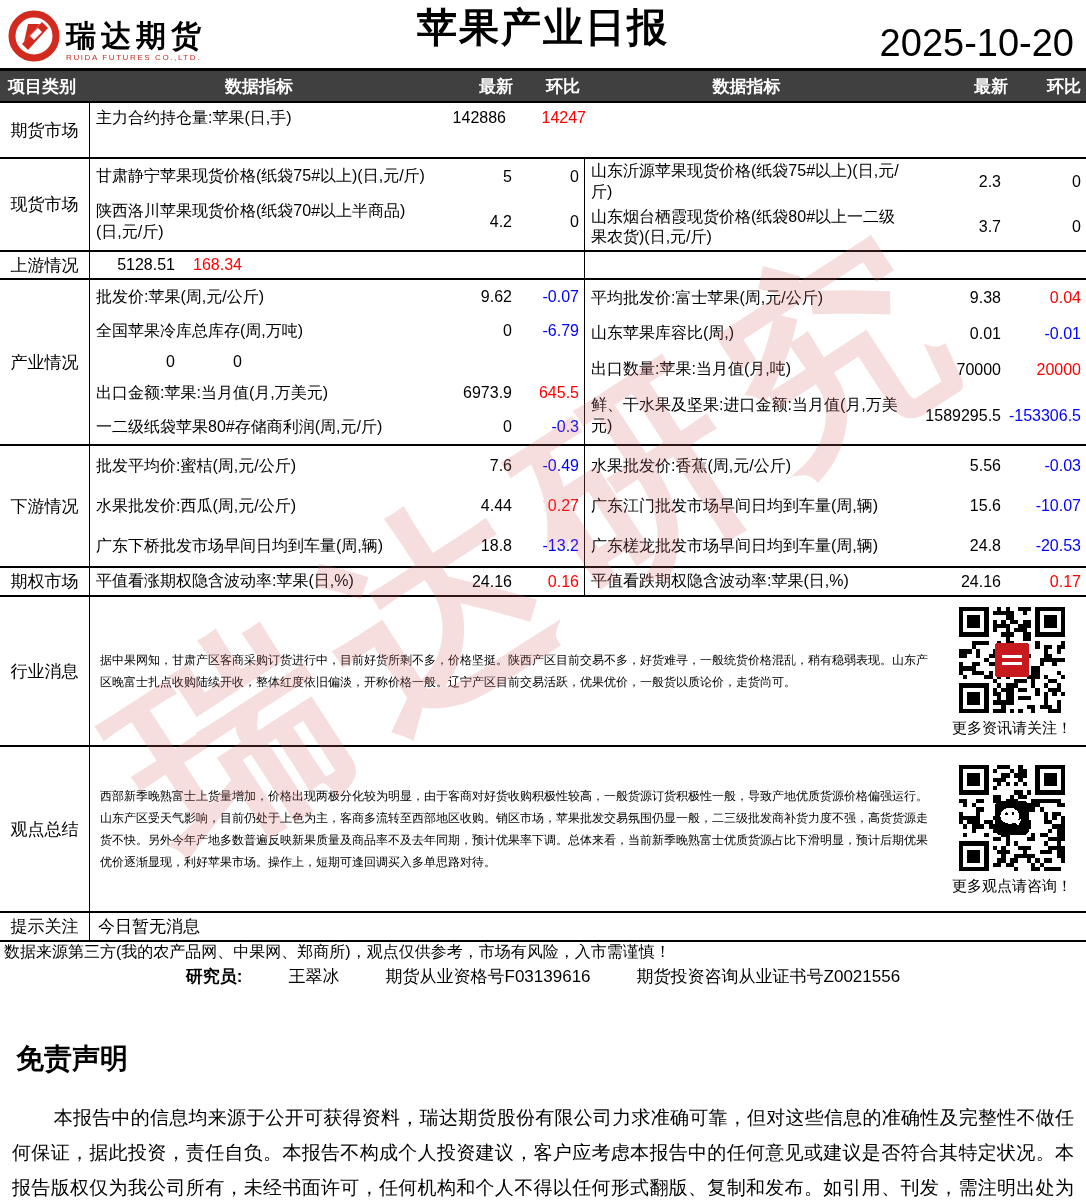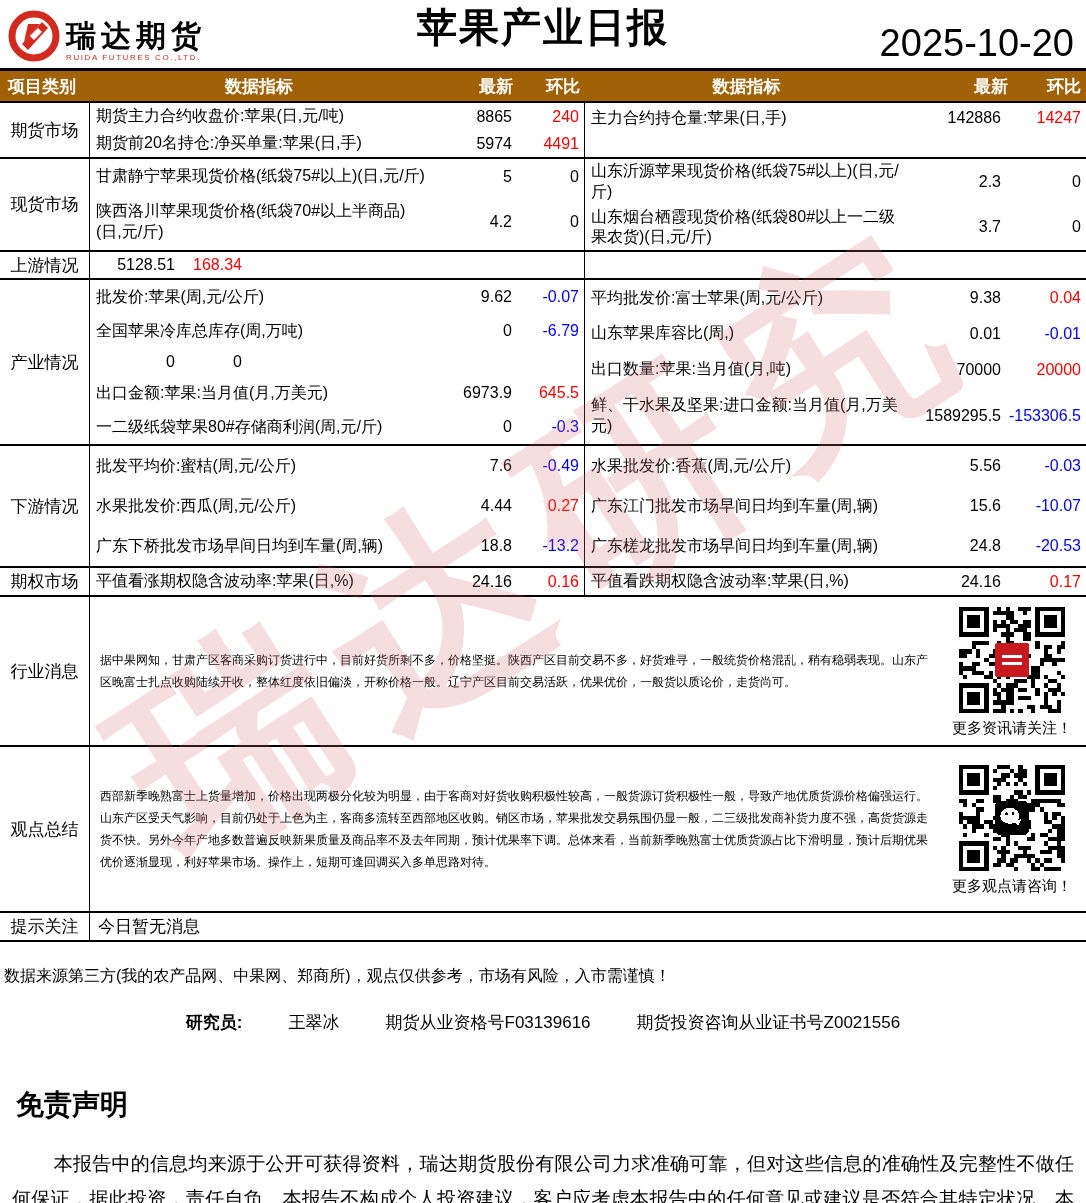--- a/index.html
+++ b/index.html
@@ -12,21 +12,21 @@
   .logo-wrap { position:absolute; left:8px; top:10px; display:flex; align-items:flex-end; }
   .logo-icon { width:52px; height:52px; }
   .logo-text { margin-left:6px; display:flex; flex-direction:column; }
   .brand-name { font-size:30px; font-weight:bold; letter-spacing:5px; line-height:1.1; }
   .brand-sub { font-size:8px; color:#d22a1e; letter-spacing:1.6px; margin-top:1px; }
   .rpt-title { position:absolute; left:0; right:0; top:0; text-align:center; font-size:40px; font-weight:bold; letter-spacing:2px; }
   .rpt-date { position:absolute; right:12px; top:22px; font-size:38px; }
 
   
   .report-table { border-top:3px solid #000; border-bottom:2.5px solid #000; }
-  .thead { display:flex; background:#a16207; color:#fff; font-weight:bold; font-size:17px; height:30px; align-items:center; }
+  .thead { display:flex; background:#404040; color:#fff; font-weight:bold; font-size:17px; height:30px; align-items:center; }
   .th-name { width:90px; padding-left:8px; }
   .lblk { display:flex; width:495px; }
   .rblk { display:flex; width:501px; }
   .th-lab { flex:1; text-align:center; }
   .th-val-l { width:85px; text-align:right; }
   .th-chg-l { width:72px; text-align:right; padding-right:5px; }
   .th-val-r { width:100px; text-align:right; }
   .th-chg-r { width:78px; text-align:right; padding-right:5px; }
 
   .sec { display:flex; border-top:2px solid #000; }
@@ -46,22 +46,22 @@
   
   .free-content { flex:1; display:flex; align-items:center; }
   .free-text { flex:1; font-size:12px; line-height:1.85; padding:10px 14px 10px 10px; }
   .qr-col { width:140px; display:flex; flex-direction:column; align-items:center; padding:8px 8px 6px 0; }
   .qr { width:106px; height:106px; }
   .qr-caption { font-size:15px; margin-top:6px; white-space:nowrap; }
   .qr-caption.serif { font-family:"Liberation Serif","DejaVu Serif",serif; }
   .notice-text { flex:1; display:flex; align-items:center; font-size:17px; padding-left:8px; min-height:27px; }
 
   
-  .source-note { font-size:16px; padding:24px 4px 2px 4px; }
-  .researcher-row { display:flex; justify-content:center; align-items:center; gap:46px; margin-top:22px; font-size:17px; }
+  .source-note { font-size:16px; padding:0 4px 2px 4px; }
+  .researcher-row { display:flex; justify-content:center; align-items:center; gap:46px; font-size:17px; }
   .researcher-label { font-weight:bold; }
 
   .disclaimer { margin-top:52px; padding:0 12px; }
   .disclaimer-title { font-size:28px; font-weight:bold; margin-bottom:22px; padding-left:4px; }
   .disclaimer-body { font-size:19px; line-height:1.85; text-indent:2.2em; text-align:justify; }
 
   
   .watermark { position:absolute; left:-70px; top:400px; width:1230px; text-align:center;
     font-size:212px; font-weight:bold; letter-spacing:26px; color:rgba(219,105,105,0.22);
     transform:rotate(-33deg); pointer-events:none; z-index:4; white-space:nowrap; }
@@ -99,32 +99,20 @@
       </div>
       <div class="rblk">
         <div class="th-lab">数据指标</div>
         <div class="th-val-r">最新</div>
         <div class="th-chg-r">环比</div>
       </div>
     </div>
 
     <div class="sec" style="min-height:56px">
       <div class="sec-name">期货市场</div>
-      <div class="blk left">
-        <div class="ind">
-          <span class="lab">期货主力合约收盘价:苹果(日,元/吨)</span>
-          <span class="val">8865</span>
-          <span class="chg pos">240</span>
-        </div>
-        <div class="ind">
-          <span class="lab">期货前20名持仓:净买单量:苹果(日,手)</span>
-          <span class="val">5974</span>
-          <span class="chg pos">4491</span>
-        </div>
-      </div>
       <div class="blk right">
         <div class="ind">
           <span class="lab">主力合约持仓量:苹果(日,手)</span>
           <span class="val">142886</span>
           <span class="chg pos">14247</span>
         </div>
         <div class="ind"></div>
       </div>
     </div>
 

